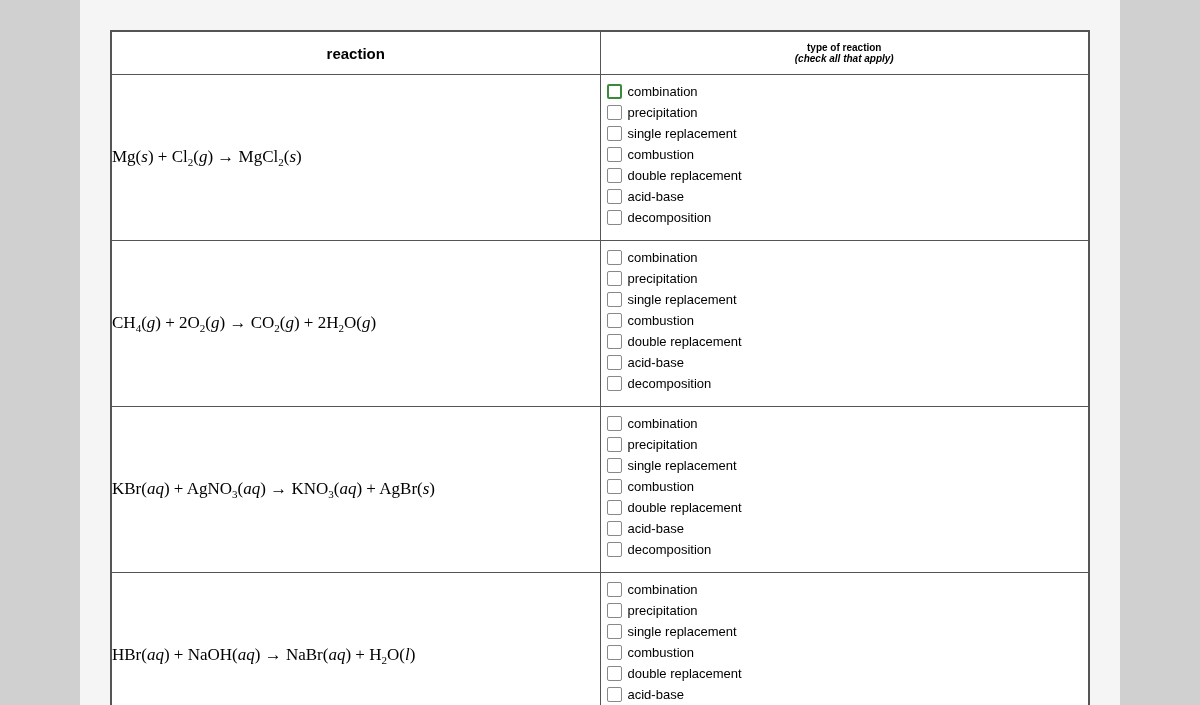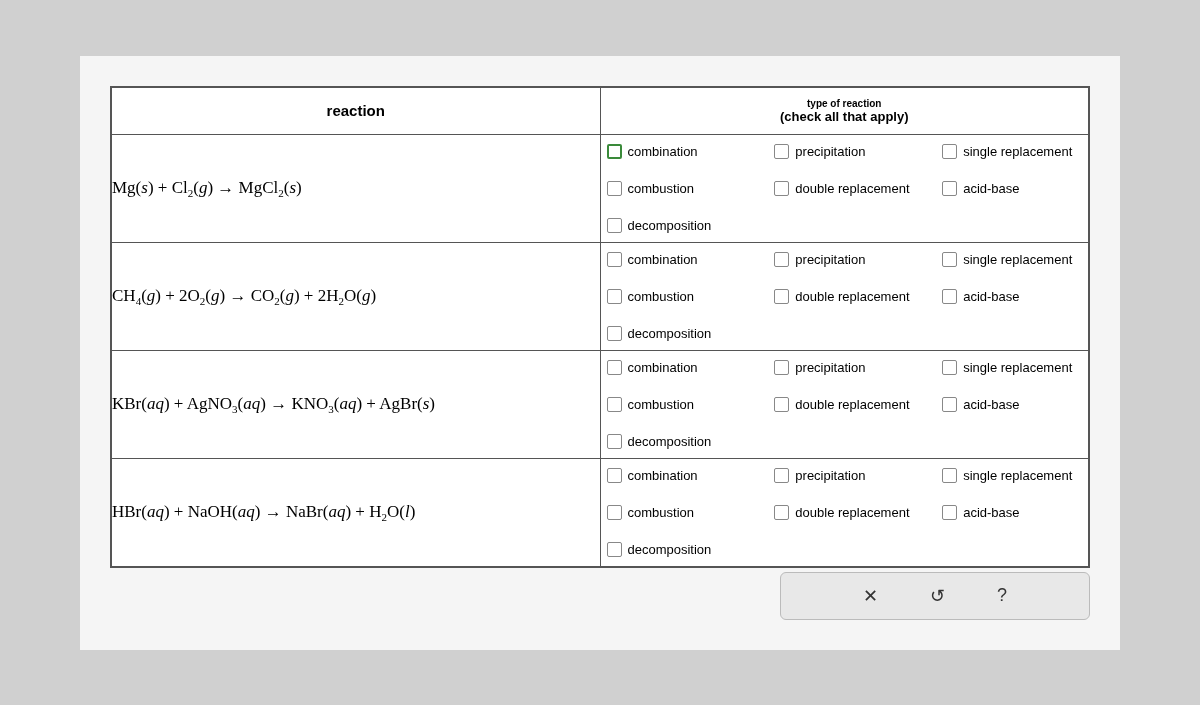--- a/index.html
+++ b/index.html
@@ -44,37 +44,38 @@
     .type-header {
       width: 50%;
       font-family: Arial, sans-serif;
     }
     .type-header .bold-title {
       font-weight: bold;
       font-size: 10px;
       display: block;
     }
     .type-header .italic-sub {
-      font-size: 13px;
+      font-style: italic;
+      font-size: 10px;
       display: block;
     }
     .reaction-cell {
       padding: 18px 28px;
       font-size: 17px;
       width: 490px;
     }
     .checkboxes-cell {
       padding: 8px 16px;
       width: 490px;
       vertical-align: top;
     }
     .checkbox-grid {
       display: grid;
-      grid-template-columns: 1fr 1fr 1fr;
-      gap: 16px;
+      grid-template-columns: 1fr;
+      gap: 0;
       padding: 6px 0;
       text-align: center;
     }
     .checkbox-item {
       display: flex;
       align-items: center;
       gap: 6px;
       padding: 3px 6px;
       font-size: 13px;
       font-family: Arial, sans-serif;

